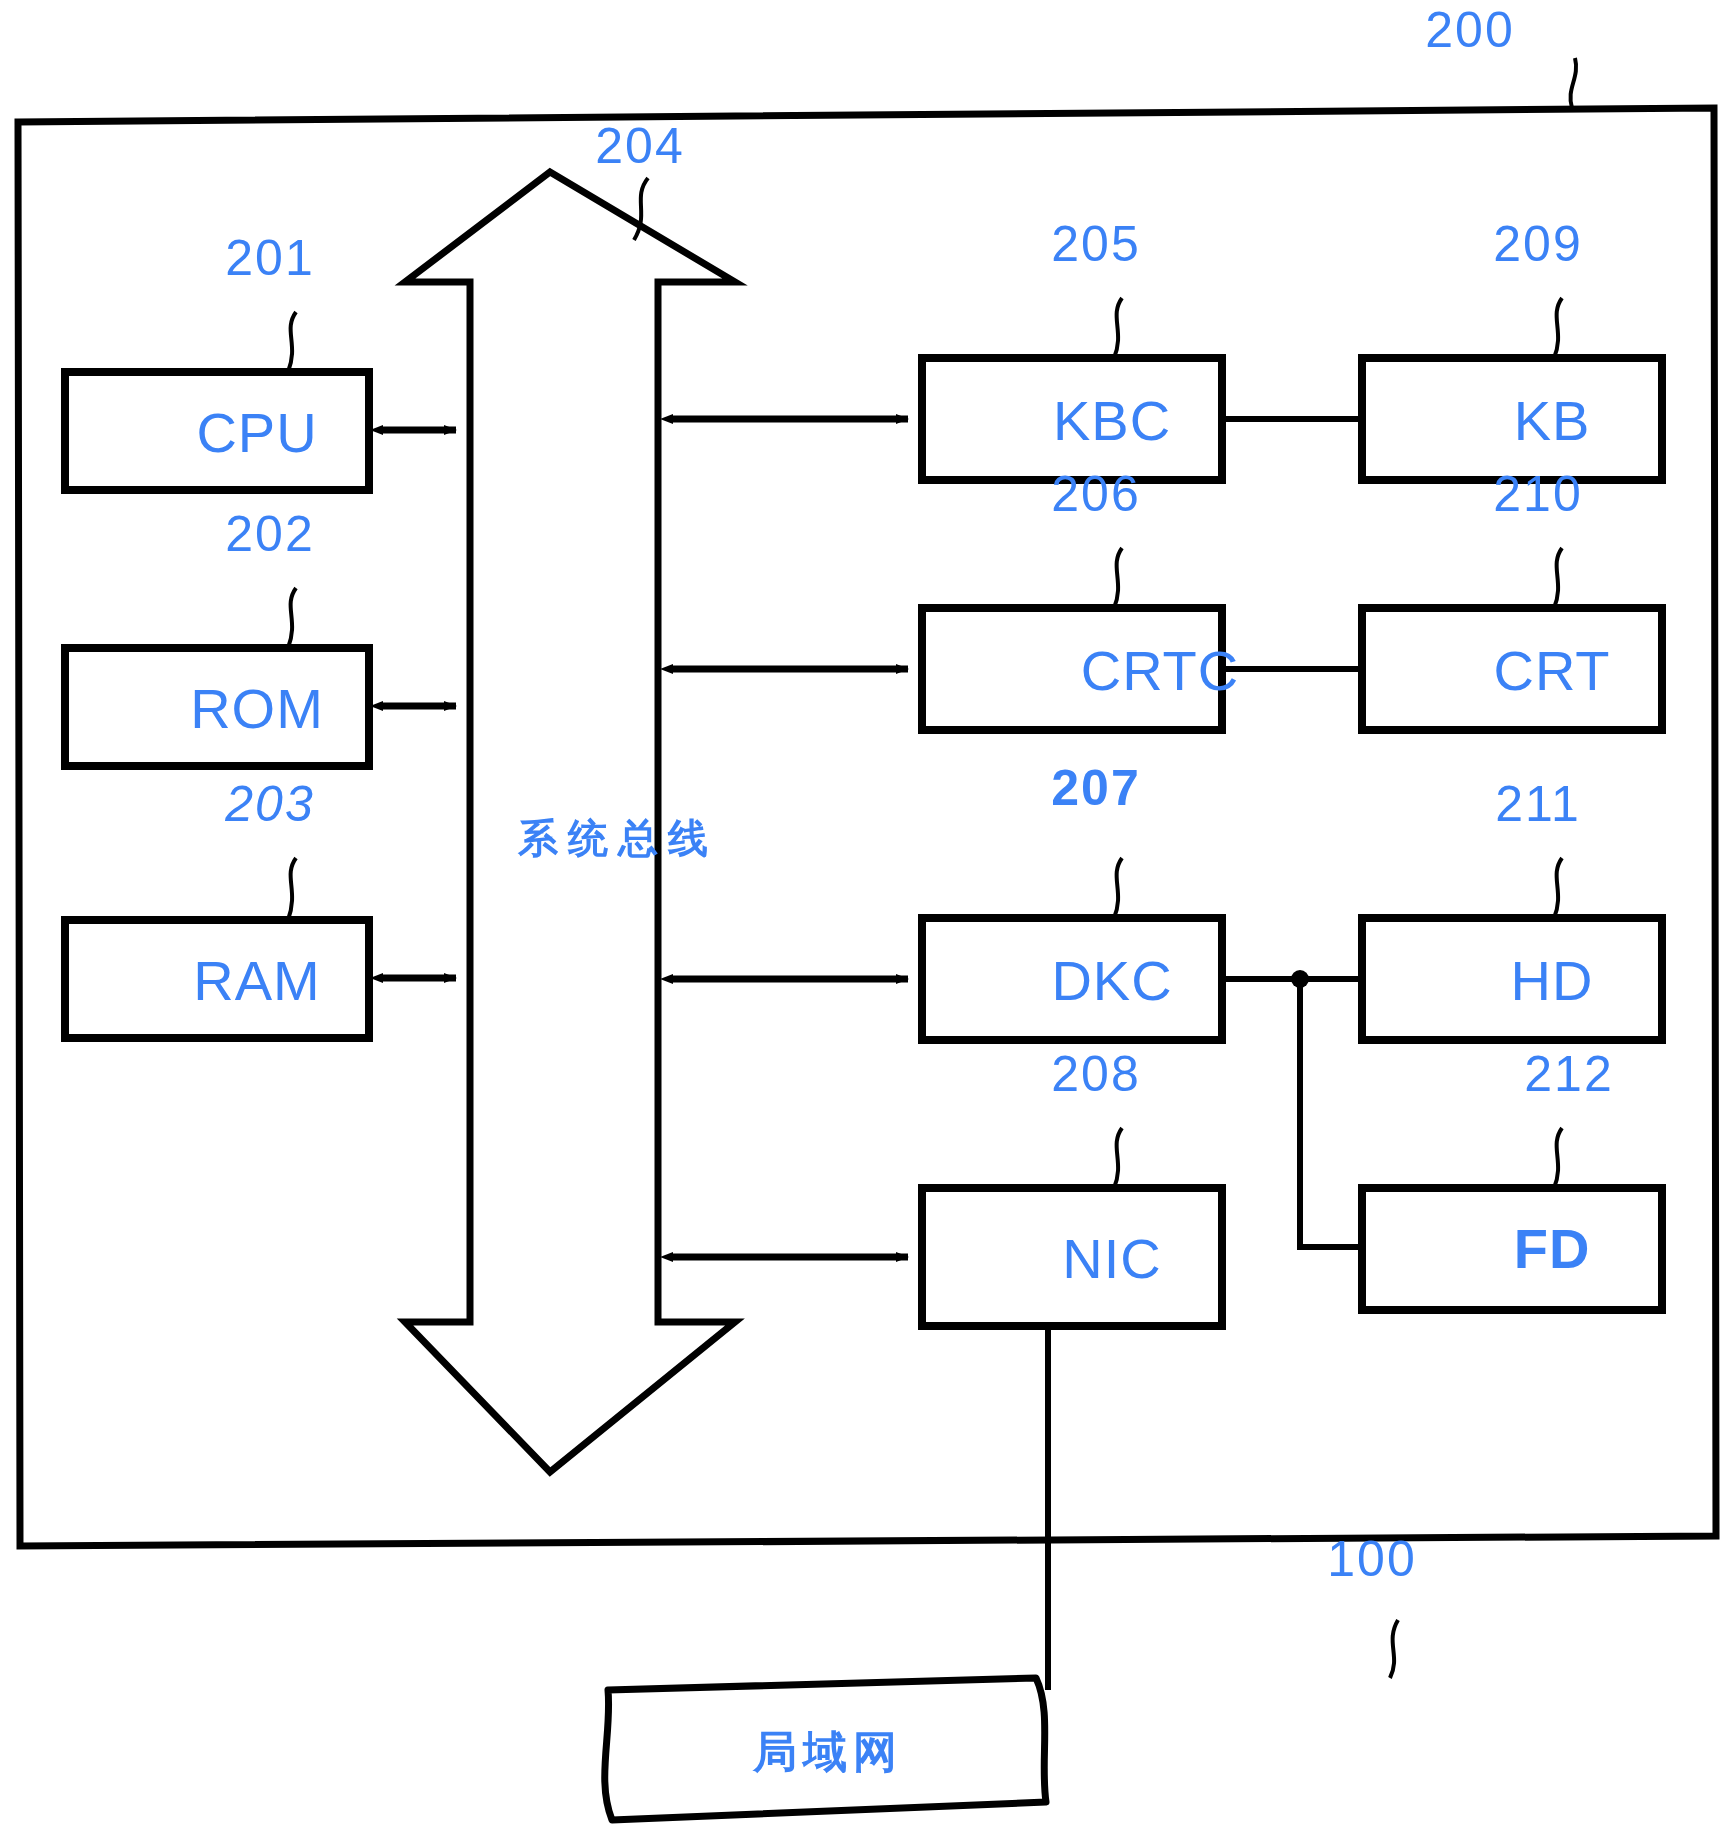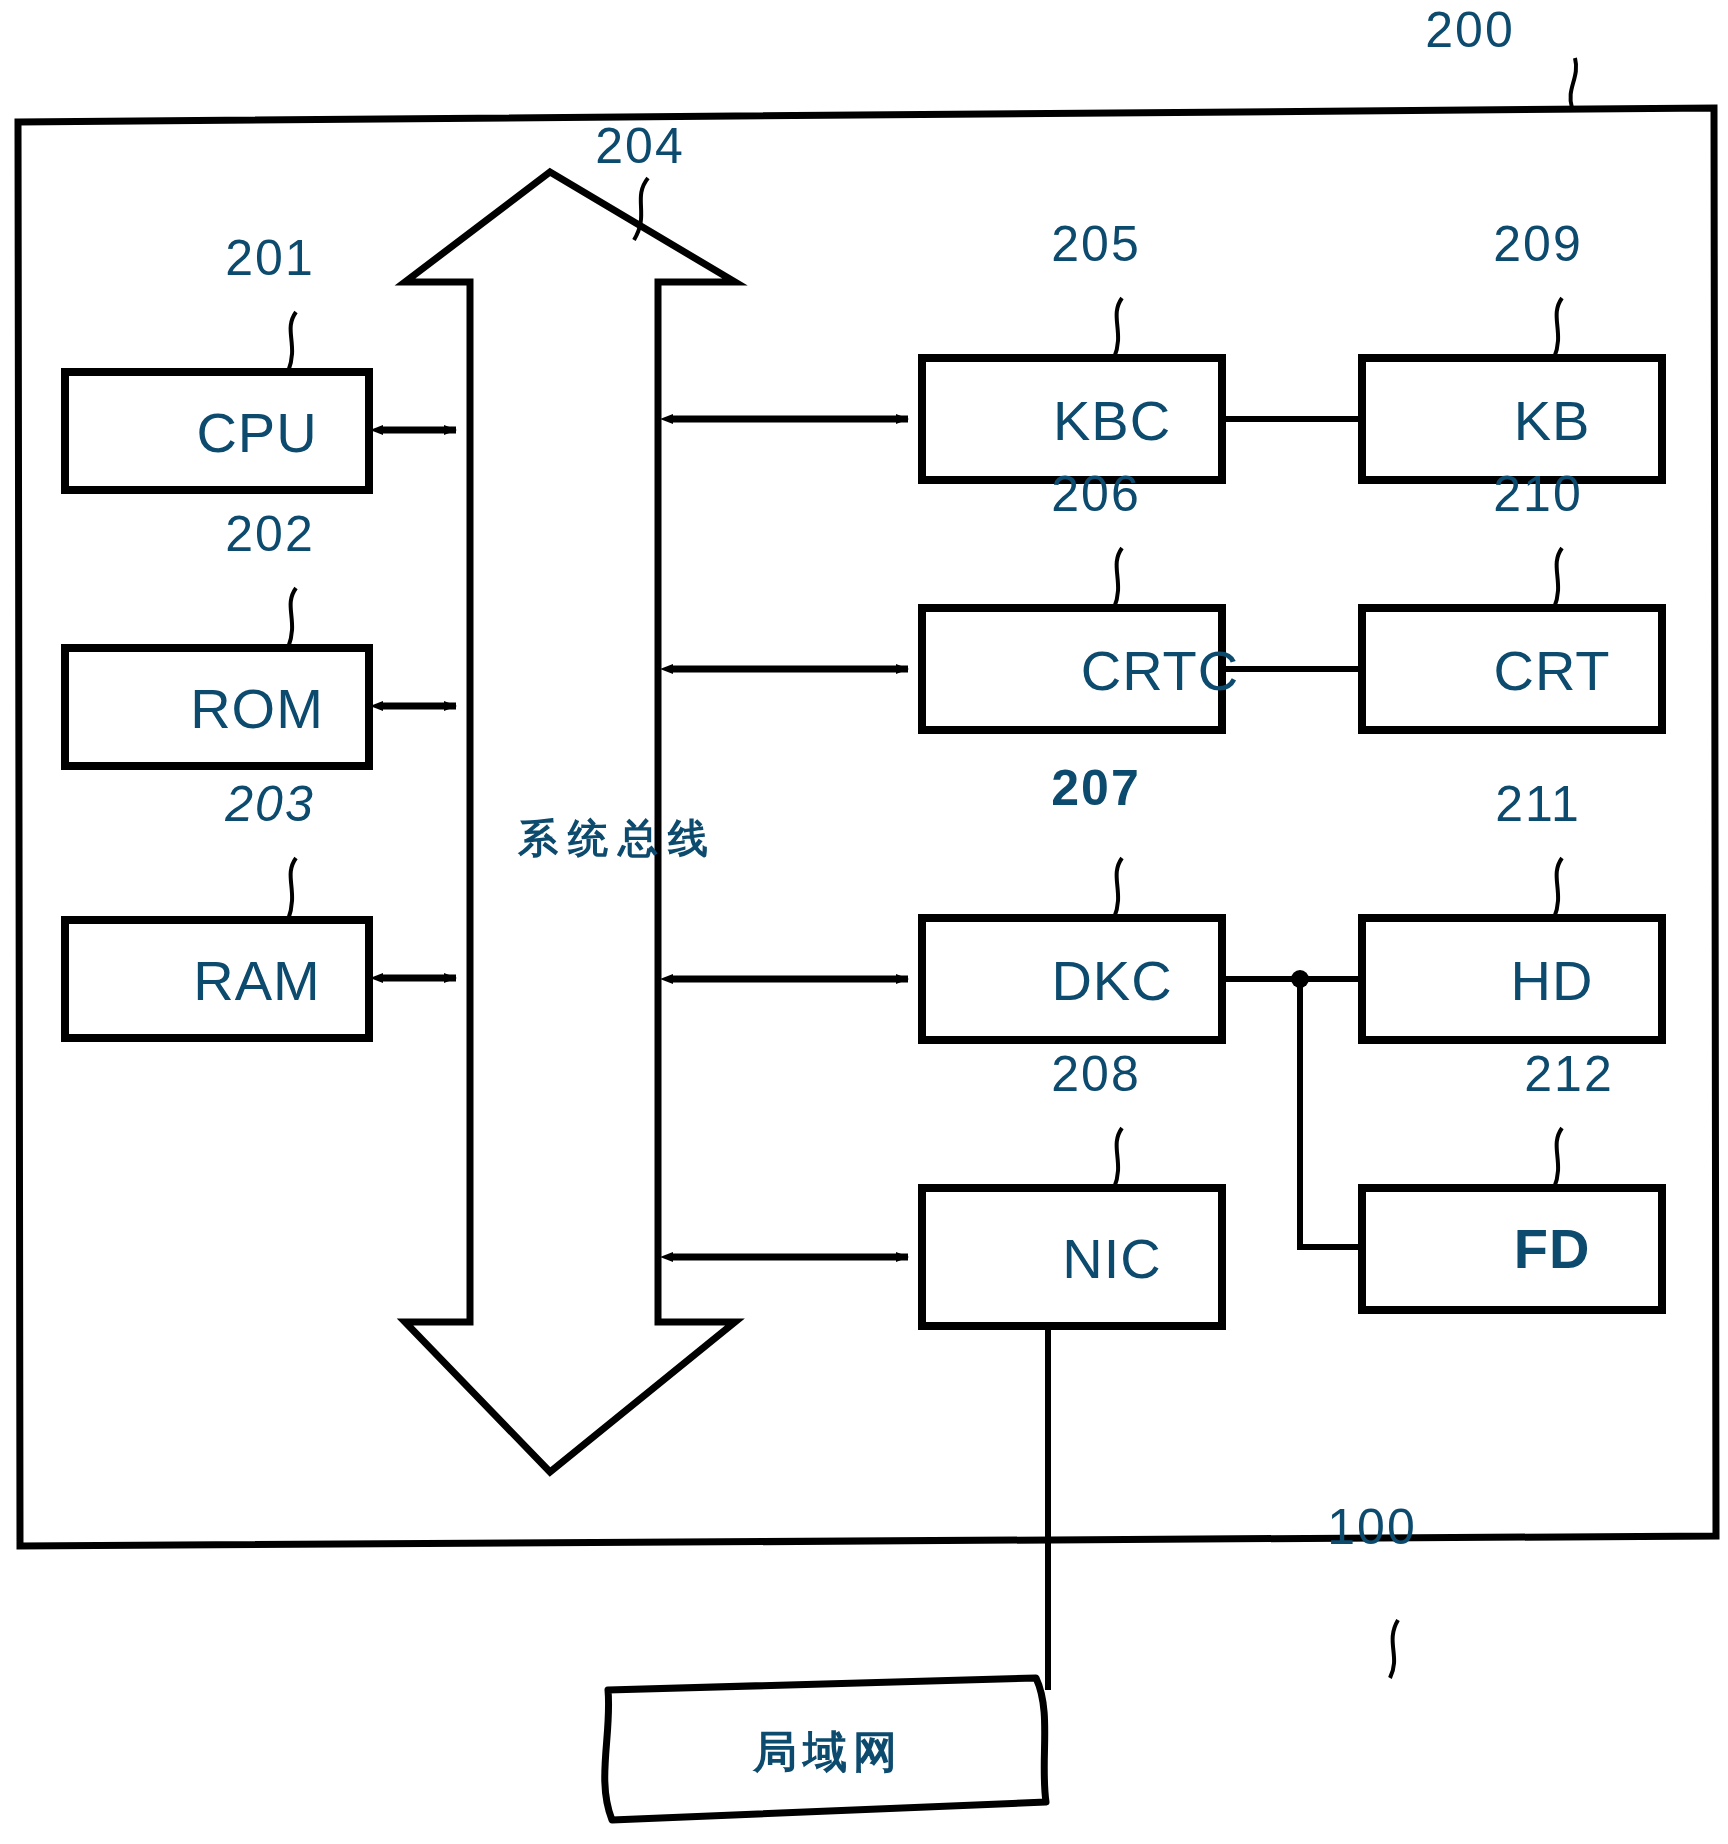--- a/index.html
+++ b/index.html
@@ -19,21 +19,21 @@
     overflow: hidden;
   }
   #figure svg {
     position: absolute;
     left: 0;
     top: 0;
   }
   
   .lbl {
     position: absolute;
-    color: #0c4a6e;
+    color: #3b82f6;
     white-space: nowrap;
     line-height: 1;
     user-select: none;
   }
   .box-label {
     font-size: 56px;
     letter-spacing: 1px;
     font-family: "Liberation Sans", "DejaVu Sans", sans-serif;
     margin-left: 40px;
   }
@@ -214,21 +214,21 @@
   <div class="lbl ref-num centered" style="left:1096px; top:244px;">205</div>
   <div class="lbl ref-num centered" style="left:1096px; top:494px;">206</div>
   <div class="lbl ref-num centered" style="left:1096px; top:788px;font-weight:bold;">207</div>
   <div class="lbl ref-num centered" style="left:1096px; top:1074px;">208</div>
 
   <div class="lbl ref-num centered" style="left:1538px; top:244px;">209</div>
   <div class="lbl ref-num centered" style="left:1538px; top:494px;">210</div>
   <div class="lbl ref-num centered" style="left:1538px; top:804px;">211</div>
   <div class="lbl ref-num centered" style="left:1538px; top:1074px;margin-left:31px;">212</div>
 
-  <div class="lbl ref-num centered" style="left:1372px; top:1527px;text-align:right;">100</div>
+  <div class="lbl ref-num centered" style="left:1372px; top:1559px;text-align:right;">100</div>
 
   <div class="lbl box-label centered" style="left:217px; top:433px;">CPU</div>
   <div class="lbl box-label centered" style="left:217px; top:709px;">ROM</div>
   <div class="lbl box-label centered" style="left:217px; top:981px;">RAM</div>
 
   <div class="lbl box-label centered" style="left:1072px; top:421px;">KBC</div>
   <div class="lbl box-label centered" style="left:1120px; top:671px;">CRTC</div>
   <div class="lbl box-label centered" style="left:1072px; top:981px;">DKC</div>
   <div class="lbl box-label centered" style="left:1072px; top:1259px;">NIC</div>
 

